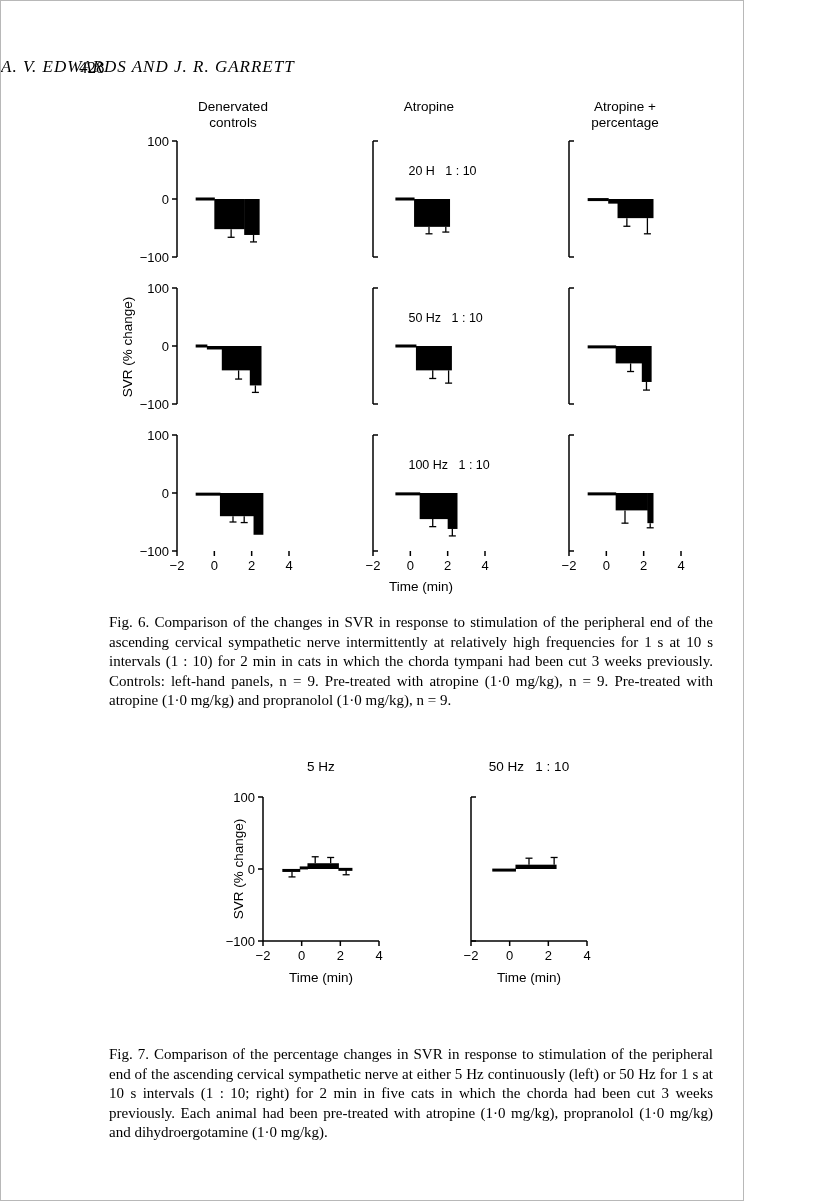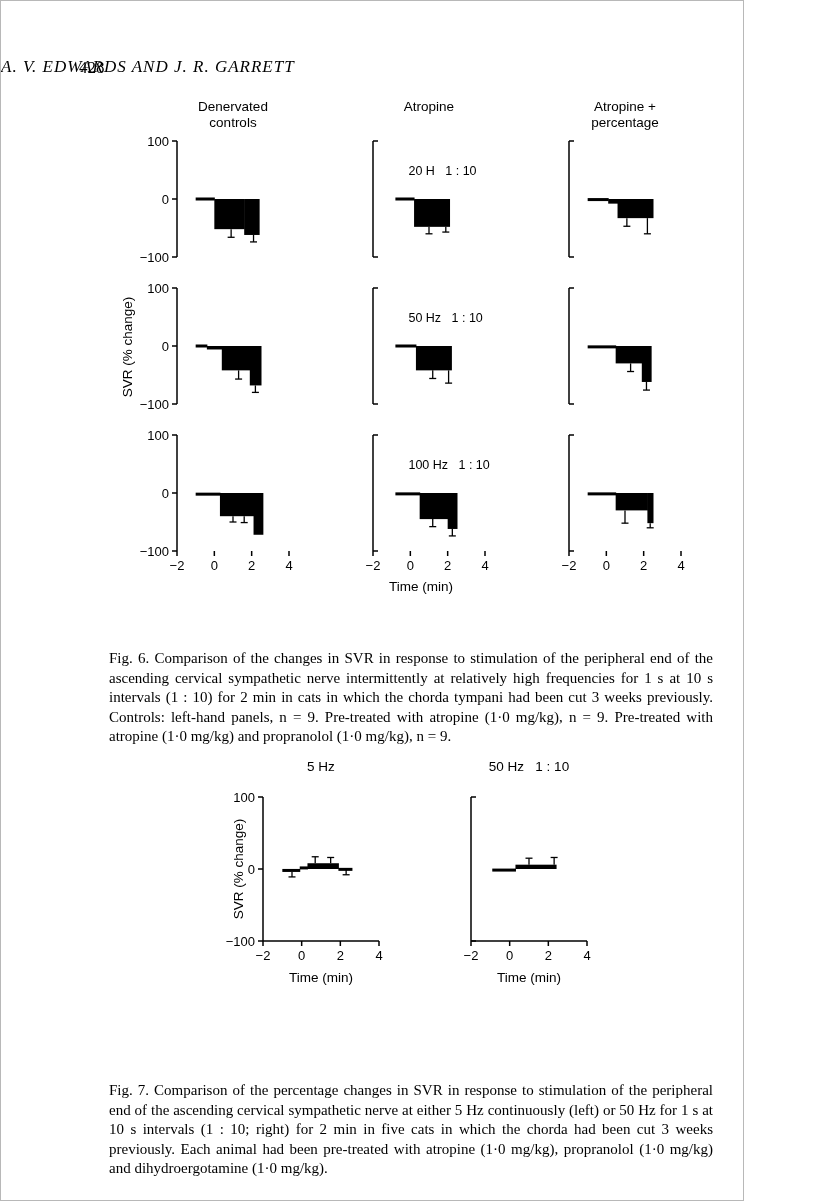--- a/index.html
+++ b/index.html
@@ -28,21 +28,21 @@
   .ylabel {
     position:absolute; white-space:nowrap; font-size:13.5px;
     transform:translate(-50%,-50%) rotate(-90deg);
   }
   .fig6 .ylabel { left:0px; top:248px; }
   svg.panel { display:block; }
   svg text { font-family:"Liberation Sans", sans-serif; fill:#000; }
   
   .caption {
     position:absolute; left:108px; width:604px;
-    font-size:15px; line-height:19.6px; text-align:justify;margin-top:36px;
+    font-size:15px; line-height:19.6px; text-align:justify;
   }
   .caption6 { top:612px; }
   .caption7 { top:1044px; }
   
   .fig7 { position:absolute; left:212px; top:758px; font-family:"Liberation Sans", sans-serif; }
   .fig7-grid {
     display:grid; grid-template-columns:190px 190px; grid-template-rows:30px 200px;
     column-gap:18px;
   }
   .fig7-title { padding-left:26px; text-align:center; font-size:13.5px; }

